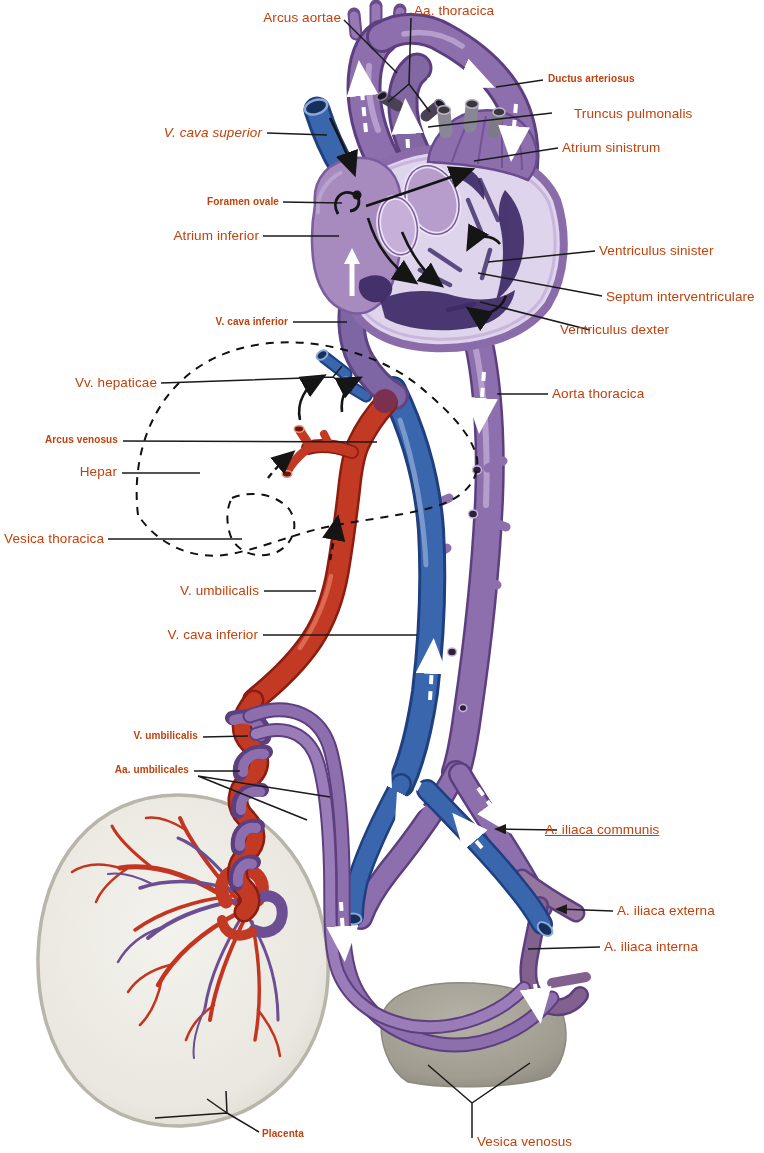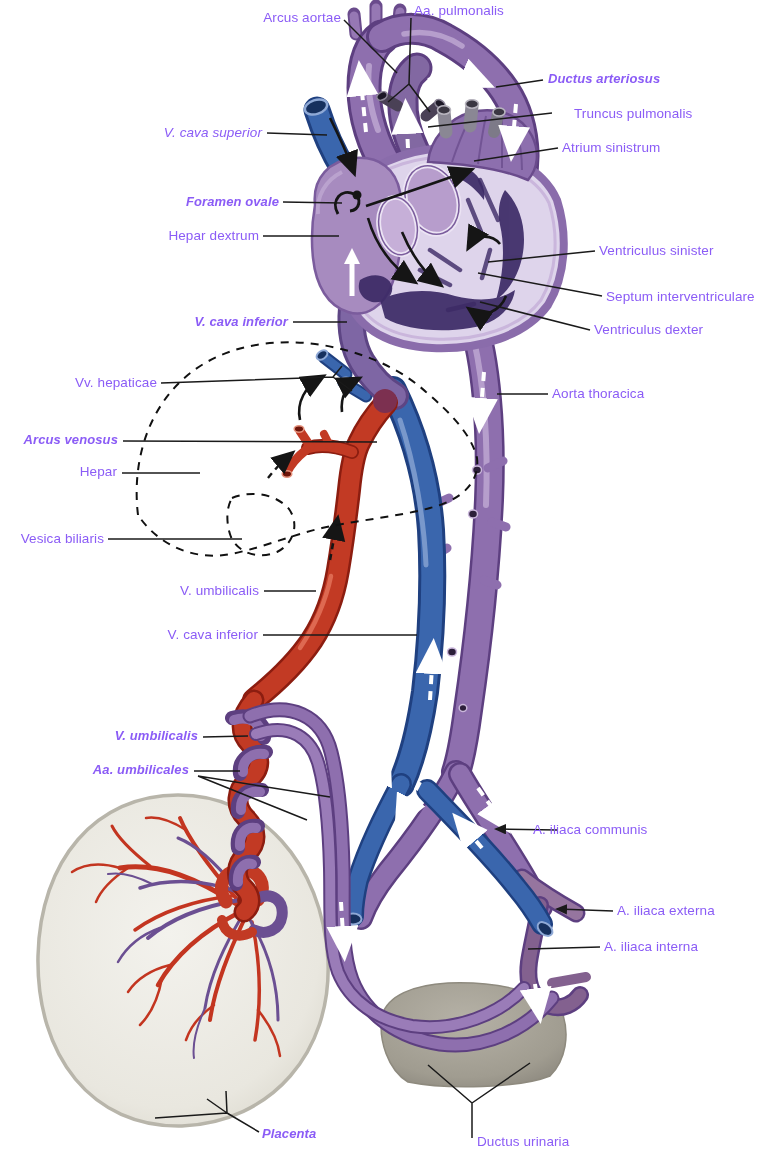--- a/index.html
+++ b/index.html
@@ -3,24 +3,24 @@
 <meta charset="utf-8">
 <style>
   html,body{margin:0;padding:0;background:#ffffff;}
   .stage{
     position:relative;width:764px;height:1153px;margin:0 auto;
     background:#ffffff;overflow:hidden;
     font-family:"Liberation Sans", sans-serif;
   }
   .art{position:absolute;left:0;top:0;width:764px;height:1153px;}
   .lbl{
-    position:absolute;font-size:13.5px;line-height:16px;color:#8b5cf6;
+    position:absolute;font-size:13.5px;line-height:16px;color:#c2410c;
     white-space:nowrap;letter-spacing:.1px;
   }
-  .lbl.b{font-weight:bold;font-size:13px;font-style:italic;}
+  .lbl.b{font-weight:bold;font-size:10px;}
   .lbl.r{text-align:right;}
 </style>
 </head>
 <body>
 
 <div class="stage">
 
 <svg class="art" viewBox="0 0 764 1153">
   <defs>
     <radialGradient id="placGrad" cx="45%" cy="42%" r="70%">
@@ -300,39 +300,39 @@
     <path d="M194,771 L240,771 M198,776 L330,797 M198,776 L307,820"></path>
     <path d="M557,830 L497,829" marker-end="url(#al)"></path>
     <path d="M613,911 L558,909" marker-end="url(#al)"></path>
     <path d="M600,947 L528,949"></path>
     <path d="M259,1132 L227,1113 M227,1113 L155,1118 M227,1113 L207,1099 M227,1113 L226,1091"></path>
     <path d="M472,1138 L472,1103 M472,1103 L428,1065 M472,1103 L530,1063"></path>
   </g>
 </svg>
 
 <div class="lbl r" style="right:423px;top:10px;">Arcus aortae</div>
-<div class="lbl" style="left:414px;top:3px;">Aa. pulmonalis</div>
+<div class="lbl" style="left:414px;top:3px;">Aa. thoracica</div>
 <div class="lbl b" style="left:548px;top:71px;">Ductus arteriosus</div>
 <div class="lbl" style="left:574px;top:106px;">Truncus pulmonalis</div>
 <div class="lbl" style="left:562px;top:140px;">Atrium sinistrum</div>
 <div class="lbl r" style="right:502px;top:125px;font-style:italic;">V. cava superior</div>
 <div class="lbl b r" style="right:485px;top:194px;">Foramen ovale</div>
-<div class="lbl r" style="right:505px;top:228px;">Hepar dextrum</div>
+<div class="lbl r" style="right:505px;top:228px;">Atrium inferior</div>
 <div class="lbl" style="left:599px;top:243px;">Ventriculus sinister</div>
 <div class="lbl" style="left:606px;top:289px;">Septum interventriculare</div>
-<div class="lbl" style="left:594px;top:322px;">Ventriculus dexter</div>
+<div class="lbl" style="left:560px;top:322px;">Ventriculus dexter</div>
 <div class="lbl b r" style="right:476px;top:314px;">V. cava inferior</div>
 <div class="lbl r" style="right:607px;top:375px;">Vv. hepaticae</div>
 <div class="lbl" style="left:552px;top:386px;">Aorta thoracica</div>
 <div class="lbl b r" style="right:646px;top:432px;">Arcus venosus</div>
 <div class="lbl r" style="right:647px;top:464px;">Hepar</div>
-<div class="lbl r" style="right:660px;top:531px;">Vesica biliaris</div>
+<div class="lbl r" style="right:660px;top:531px;">Vesica thoracica</div>
 <div class="lbl r" style="right:505px;top:583px;">V. umbilicalis</div>
 <div class="lbl r" style="right:506px;top:627px;">V. cava inferior</div>
 <div class="lbl b r" style="right:566px;top:728px;">V. umbilicalis</div>
 <div class="lbl b r" style="right:575px;top:762px;">Aa. umbilicales</div>
-<div class="lbl" style="left:533px;top:822px;">A. iliaca communis</div>
+<div class="lbl" style="left:545px;top:822px;text-decoration:underline;">A. iliaca communis</div>
 <div class="lbl" style="left:617px;top:903px;">A. iliaca externa</div>
 <div class="lbl" style="left:604px;top:939px;text-align:right;">A. iliaca interna</div>
 <div class="lbl b" style="left:262px;top:1126px;">Placenta</div>
-<div class="lbl" style="left:477px;top:1134px;">Ductus urinaria</div>
+<div class="lbl" style="left:477px;top:1134px;">Vesica venosus</div>
 
 </div>
 
 </body></html>

